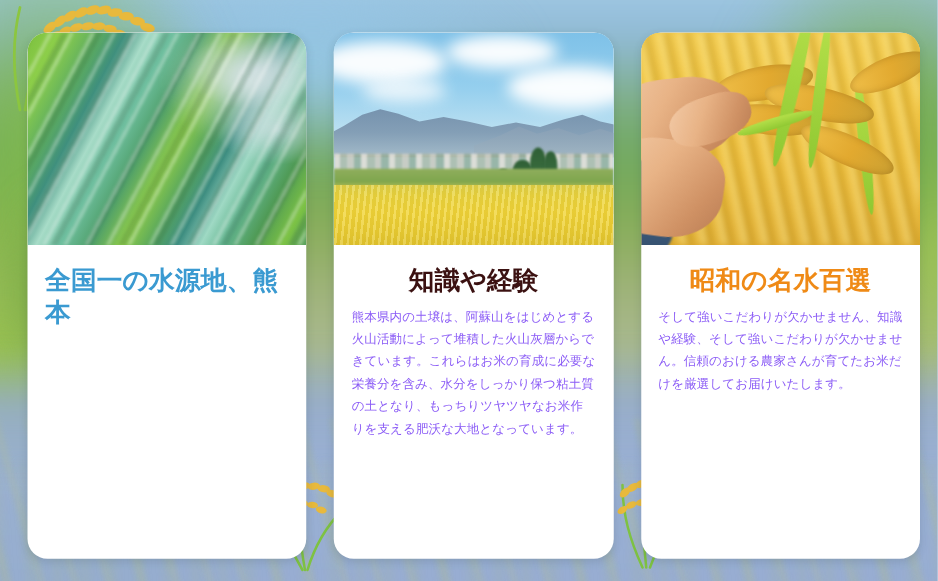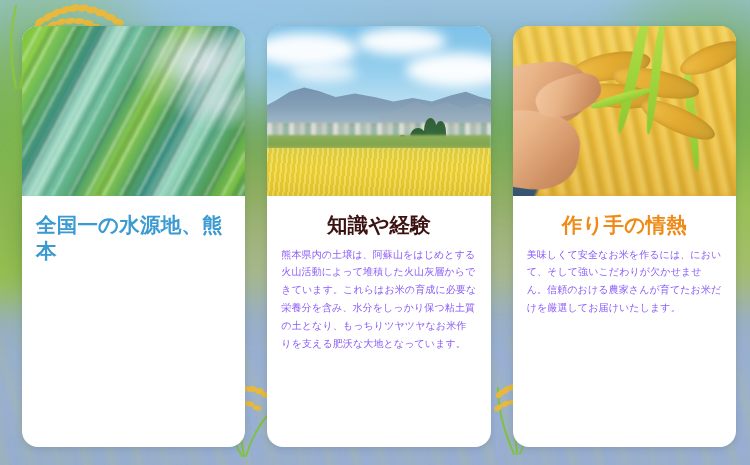--- a/index.html
+++ b/index.html
@@ -465,19 +465,19 @@
           <div class="blade b1"></div>
           <div class="blade b2"></div>
           <div class="blade b3"></div>
           <div class="sleeve"></div>
           <div class="hand h1"></div>
           <div class="hand h2"></div>
           <div class="hand h3"></div>
         </div>
       </div>
       <div class="card-body">
-        <div class="card-title">作り手の情熱</div>
-        <div class="card-text">美味しくて安全なお米を作るには、において、そして強いこだわりが欠かせません。信頼のおける農家さんが育てたお米だけを厳選してお届けいたします。</div>
+        <div class="card-title">昭和の名水百選</div>
+        <div class="card-text">そして強いこだわりが欠かせません、知識や経験、そして強いこだわりが欠かせません。信頼のおける農家さんが育てたお米だけを厳選してお届けいたします。</div>
       </div>
     </div>
 
   </div>
 </div>
 
 </body></html>

